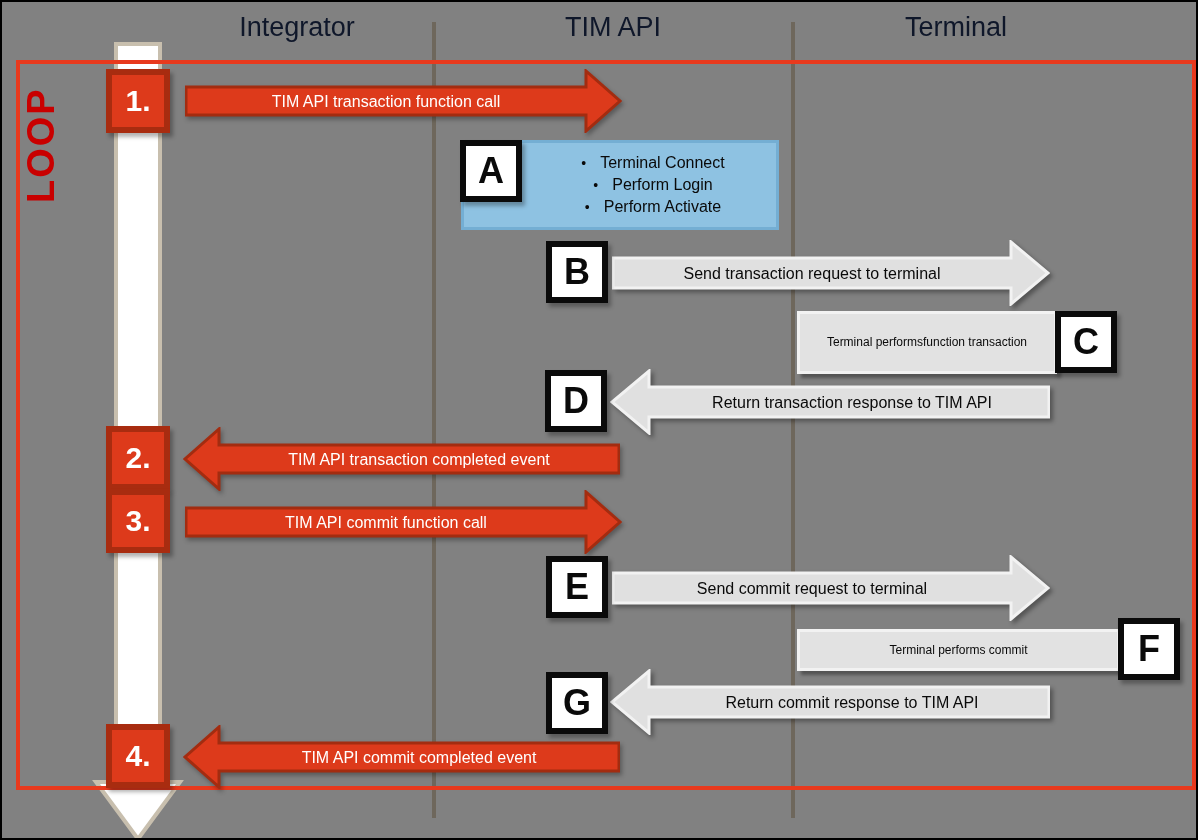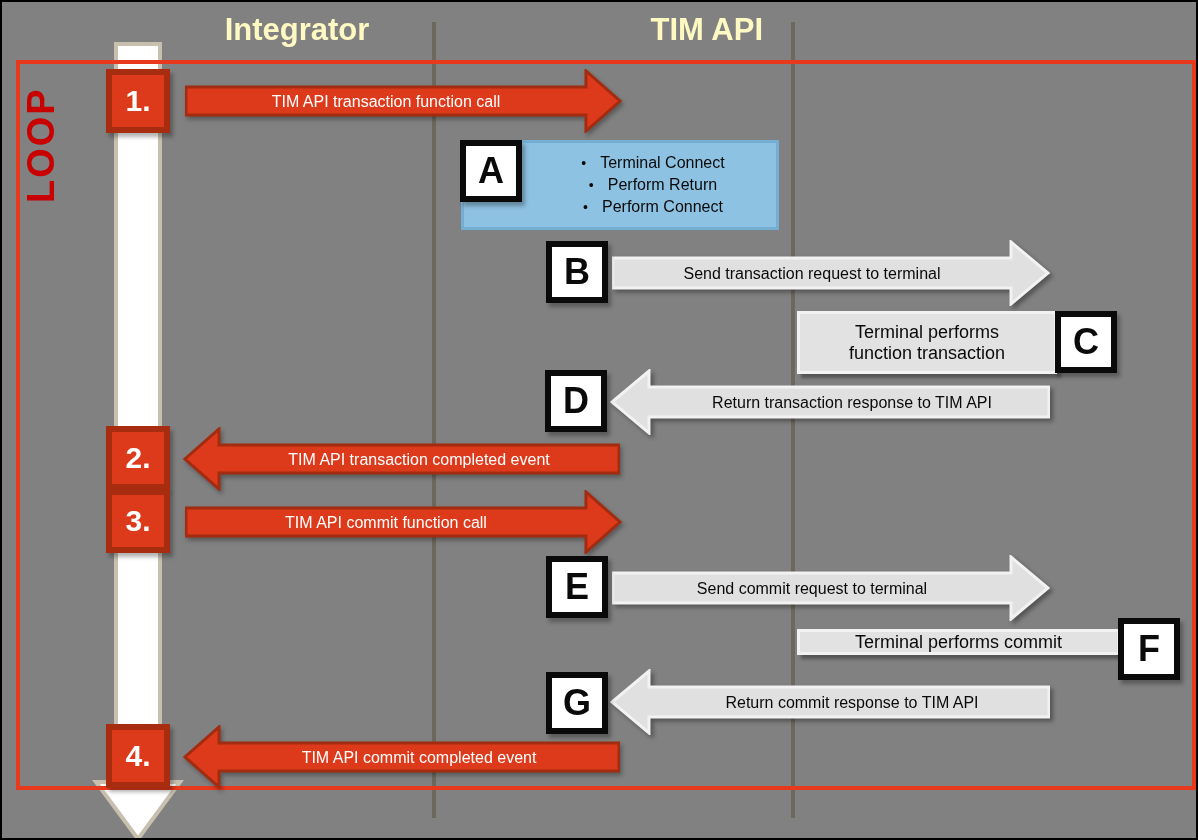--- a/index.html
+++ b/index.html
@@ -17,24 +17,24 @@
     border:4px solid #e8391d;box-sizing:border-box;z-index:3;pointer-events:none;
   }
   .loop-label{
     position:absolute;left:18px;top:72px;height:142px;width:42px;z-index:4;
     writing-mode:vertical-rl;transform:rotate(180deg);
     font-size:38px;font-weight:700;color:#c90000;letter-spacing:2px;
     display:flex;align-items:center;justify-content:center;
   }
   .col-header{
     position:absolute;top:10px;width:300px;text-align:center;
-    font-size:31px;color:#fef9c3;z-index:4;white-space:nowrap;font-weight:bold;
+    font-size:27px;color:#0f172a;z-index:4;white-space:nowrap;
   }
   .hdr-integrator{left:145px;}
-  .hdr-timapi{left:461px;text-align:right;}
+  .hdr-timapi{left:461px;}
   .hdr-terminal{left:804px;}
   .num-box{
     position:absolute;width:64px;height:64px;box-sizing:border-box;
     background:#dd3a1b;border:6px solid #a82c10;color:#fff;
     font-size:30px;font-weight:700;display:flex;align-items:center;justify-content:center;
     z-index:5;box-shadow:3px 4px 4px rgba(0,0,0,.3);
   }
   .n1{left:104px;top:67px;}
   .n2{left:104px;top:424px;}
   .n3{left:104px;top:487px;}
@@ -70,43 +70,44 @@
     padding:9px 0 0 66px;display:flex;flex-direction:column;
   }
   .bullet-line{
     display:flex;justify-content:center;gap:14px;
     font-size:16px;color:#0a0a0a;line-height:22px;
   }
   .bullet-glyph{font-size:14px;}
   .gray-box{
     position:absolute;background:#e2e2e2;border:3px solid #f2f2f2;box-sizing:border-box;
     z-index:5;box-shadow:4px 4px 3px rgba(0,0,0,.35);
-    display:flex;flex-direction:column;align-items:center;justify-content:center;
-    font-size:18px;color:#0a0a0a;line-height:21px;text-align:center;
+    display:flex;align-items:center;justify-content:center;
+    font-size:12px;color:#0a0a0a;line-height:21px;text-align:center;
   }
   .gb-c{left:795px;top:309px;width:260px;height:63px;}
-  .gb-f{left:795px;top:627px;width:323px;height:26px;}
+  .gb-f{left:795px;top:627px;width:323px;height:42px;}
 </style>
 </head>
 <body>
 
 <div class="stage">
 
   <div class="sep sep-1"></div>
   <div class="sep sep-2"></div>
 
   <svg class="lifeline" width="92" height="800" viewBox="0 0 92 800">
     <polygon points="24,2 68,2 68,740 88,740 46,797 4,740 24,740" fill="#ffffff" stroke="#c8bfae" stroke-width="4" stroke-linejoin="miter"></polygon>
   </svg>
 
   <div class="loop-box"></div>
   <div class="loop-label">LOOP</div>
 
   <div class="col-header hdr-integrator">Integrator</div>
   <div class="col-header hdr-timapi">TIM API</div>
+  <div class="col-header hdr-terminal">Terminal</div>
 
   <div class="num-box n1">1.</div>
   <div class="num-box n2">2.</div>
   <div class="num-box n3">3.</div>
   <div class="num-box n4">4.</div>
 
   <svg class="arrow red-shadow ar1" width="437" height="64" viewBox="0 0 437 64">
     <polygon points="1,18 401,18 401,2 435,32 401,62 401,46 1,46" fill="#dd3a1b" stroke="#a32c10" stroke-width="3"></polygon>
     <text x="201" y="38" text-anchor="middle" fill="#ffffff">TIM API transaction function call</text>
   </svg>
@@ -126,25 +127,25 @@
     <text x="236" y="38" text-anchor="middle" fill="#ffffff">TIM API commit completed event</text>
   </svg>
 
   <div class="note-blue">
     <div class="bullet-line">
       <span class="bullet-glyph">•</span>
       <span>Terminal Connect</span>
     </div>
     <div class="bullet-line">
       <span class="bullet-glyph">•</span>
-      <span>Perform Return</span>
+      <span>Perform Login</span>
     </div>
     <div class="bullet-line">
       <span class="bullet-glyph">•</span>
-      <span>Perform Connect</span>
+      <span>Perform Activate</span>
     </div>
   </div>
 
   <svg class="arrow gray-shadow ab" width="438" height="66" viewBox="0 0 438 66">
     <polygon points="1,18 399,18 399,2 436,33 399,64 399,48 1,48" fill="#e0e0e0" stroke="#f2f2f2" stroke-width="3"></polygon>
     <text x="200" y="39" text-anchor="middle" fill="#0a0a0a">Send transaction request to terminal</text>
   </svg>
 
   <div class="gray-box gb-c">
     <span>Terminal performs</span>

